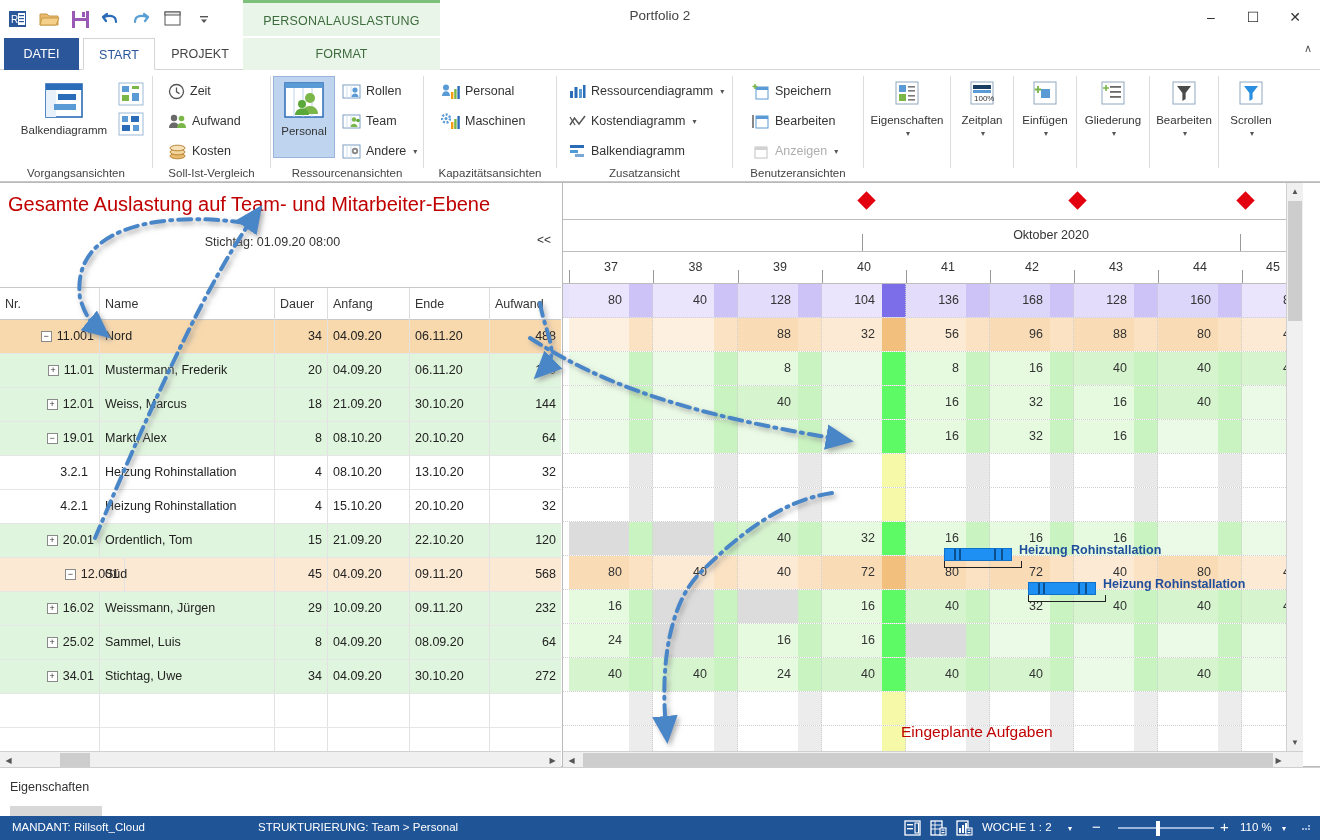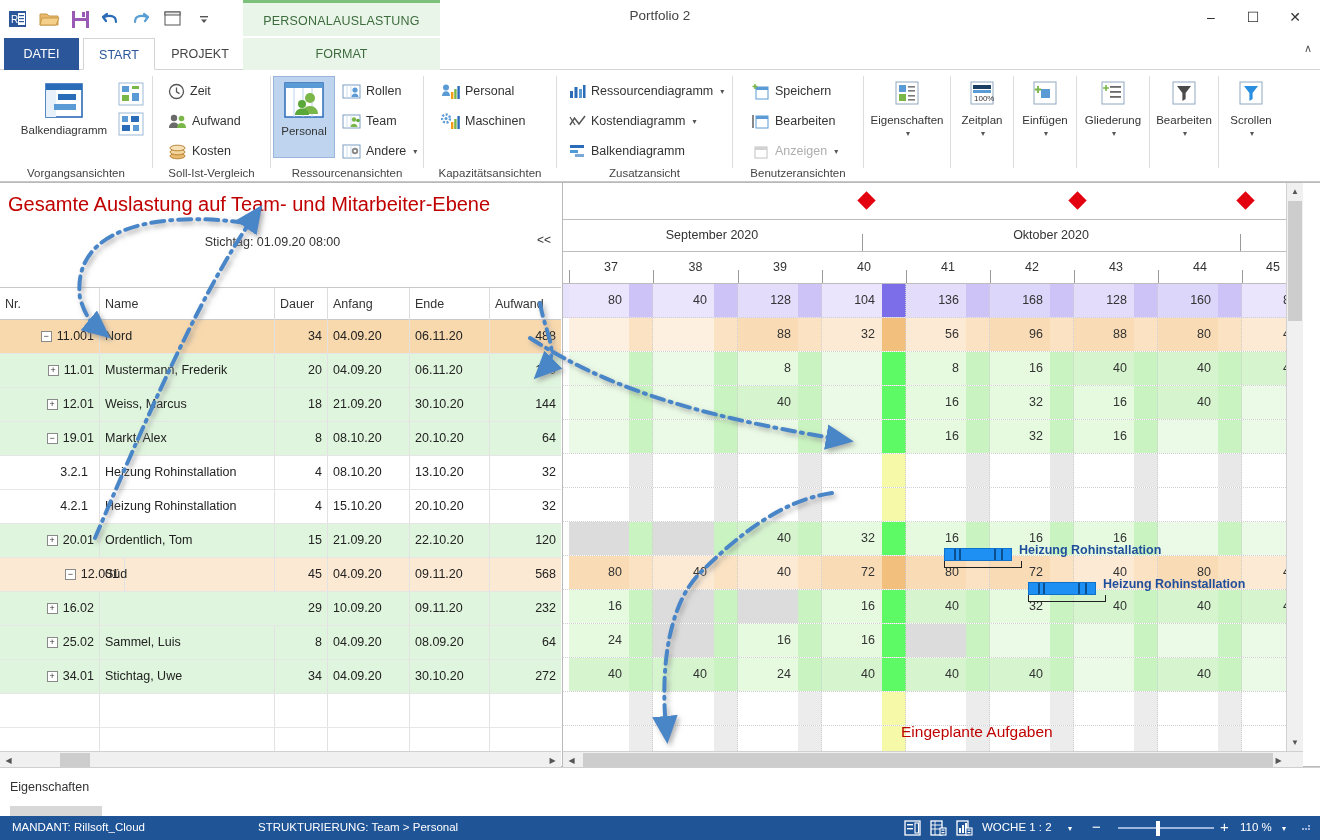--- a/index.html
+++ b/index.html
@@ -587,20 +587,21 @@
         <div class="trow r-grp2" style="top: 375px;">
           <div class="tcell" style="left: 0px; width: 112px; text-align: right; margin-left: 13px;"><span class="expander" style="margin-left: 0px;">−</span><span>12.001</span></div>
           <div class="tcell" style="left: 100px; width: 175px; text-align: left;">Süd</div>
           <div class="tcell" style="left: 275px; width: 53px; text-align: right;">45</div>
           <div class="tcell" style="left: 328px; width: 82px; text-align: left;">04.09.20</div>
           <div class="tcell" style="left: 410px; width: 80px; text-align: left;">09.11.20</div>
           <div class="tcell" style="left: 490px; width: 71px; text-align: right; border-right: 0px;">568</div>
         </div>
         <div class="trow r-res" style="top: 409px;">
           <div class="tcell" style="left: 0px; width: 100px; text-align: right;"><span class="expander" style="margin-left: 13px;">+</span><span>16.02</span></div>
+          <div class="tcell" style="left: 100px; width: 175px; text-align: left;">Weissmann, Jürgen</div>
           <div class="tcell" style="left: 275px; width: 53px; text-align: right;">29</div>
           <div class="tcell" style="left: 328px; width: 82px; text-align: left;">10.09.20</div>
           <div class="tcell" style="left: 410px; width: 80px; text-align: left;">09.11.20</div>
           <div class="tcell" style="left: 490px; width: 71px; text-align: right; border-right: 0px;">232</div>
         </div>
         <div class="trow r-res" style="top: 443px;">
           <div class="tcell" style="left: 0px; width: 100px; text-align: right;"><span class="expander" style="margin-left: 13px;">+</span><span>25.02</span></div>
           <div class="tcell" style="left: 100px; width: 175px; text-align: left;">Sammel, Luis</div>
           <div class="tcell" style="left: 275px; width: 53px; text-align: right;">8</div>
           <div class="tcell" style="left: 328px; width: 82px; text-align: left;">04.09.20</div>
@@ -642,21 +643,20 @@
 
   <div class="ganttpane">
 
     <div class="milestone-band">
       <div class="diamond" style="left:297px;"></div>
       <div class="diamond" style="left:508px;"></div>
       <div class="diamond" style="left:676px;"></div>
     </div>
 
     <div class="month-band">
-      <div class="month-lbl" style="left:4px;width:290px;">September 2020</div>
       <div class="month-tick" style="left:299px;"></div>
       <div class="month-lbl" style="left:300px;width:376px;">Oktober 2020</div>
       <div class="month-tick" style="left:677px;"></div>
     </div>
 
     <div class="week-band" id="week-band">
         <div class="week-tick" style="left: 6px;"></div>
         <div class="week-lbl" style="left: 6px; width: 84px;">37</div>
         <div class="week-tick" style="left: 90px;"></div>
         <div class="week-lbl" style="left: 90px; width: 85px;">38</div>

